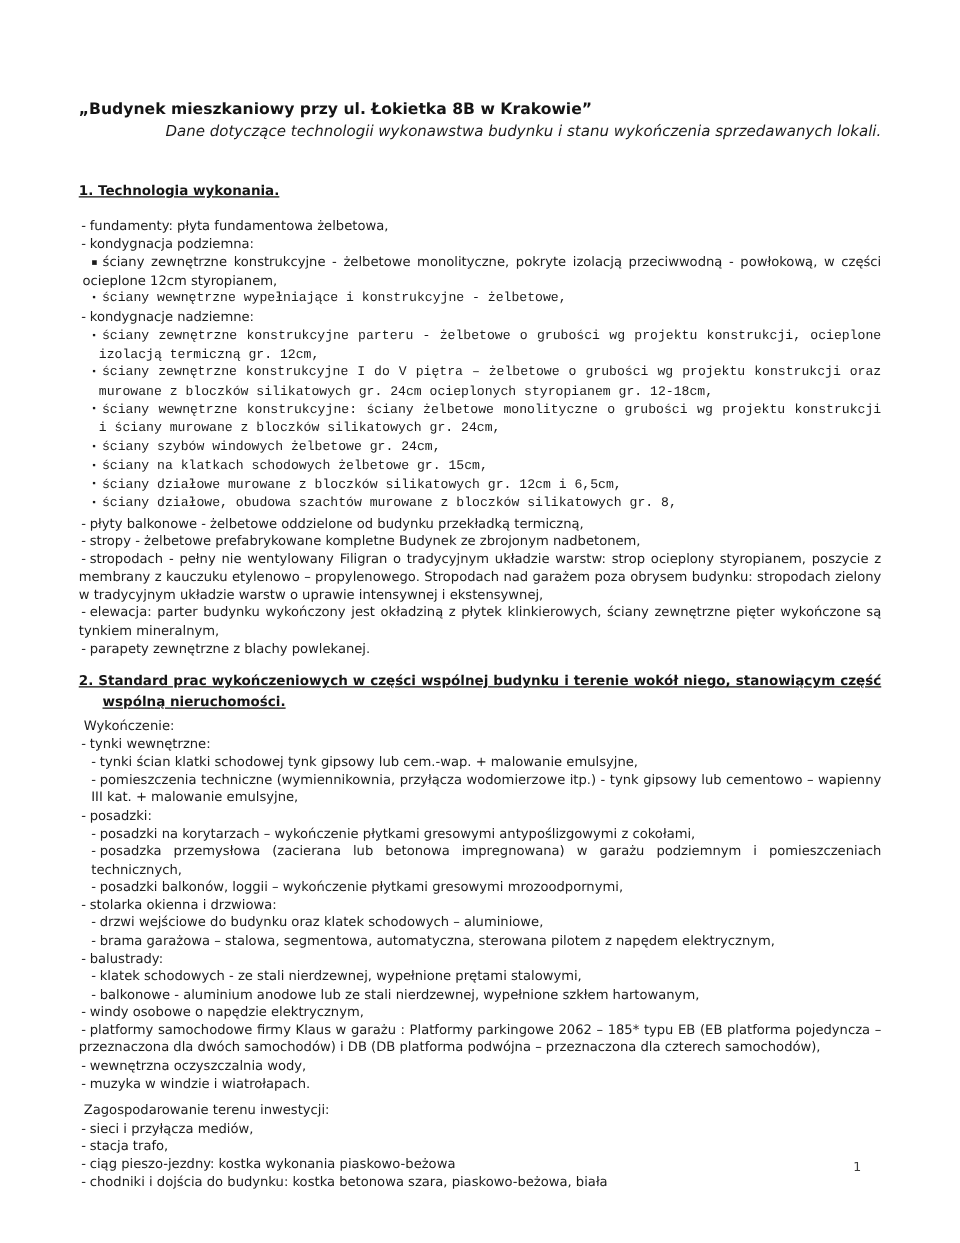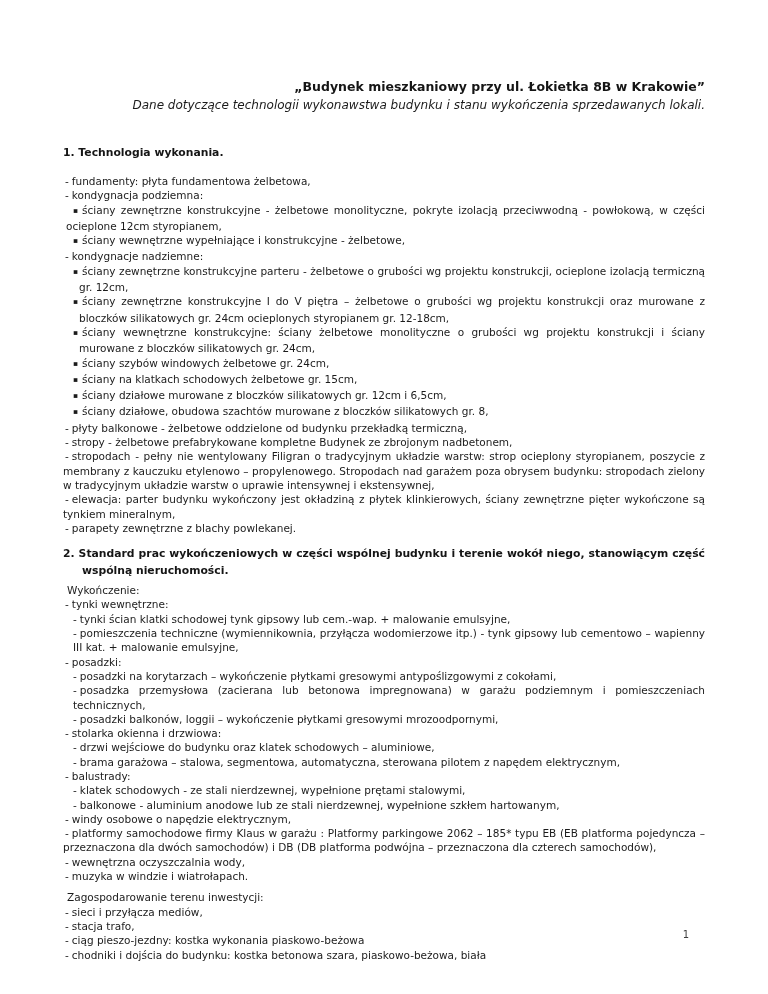--- a/index.html
+++ b/index.html
@@ -13,50 +13,51 @@
     box-sizing: border-box;
   }
   .page {
     position: absolute;
     left: 63px; top: 78px;
     width: 642px;
   }
   .doc-title {
     margin: 0;
     font-size: 12.5px; font-weight: bold;
-    text-align: right; line-height: 18px;
+    text-align: left; line-height: 18px;
     color: #151515;
   }
   .doc-subtitle {
     margin: 0;
     font-size: 12px; font-style: italic;
     text-align: right; line-height: 18px;
     color: #1b1b1b;
   }
   .sec-heading {
     font-size: 10.8px; font-weight: bold;
+    text-decoration: underline;
     line-height: 17px;
     color: #151515;
     text-align: justify;
   }
   .sec-heading.h1 { margin: 30px 0 13px 0; }
   .sec-heading.h2 {
     margin: 10px 0 4px 0;
     padding-left: 19px; text-indent: -19px;
   }
   .li {
     margin: 0;
     font-size: 10.5px;
     line-height: 14.3px;
     text-align: justify;
   }
   .p   { text-indent: 4px; }
   .b0  { text-indent: 2px; }
   .b1  { padding-left: 10px; }
-  .sq  { padding-left: 16px; text-indent: -6px; }
+  .sq  { padding-left: 16px; text-indent: -6px; font-family: Liberation Mono, monospace; }
   .sqm { padding-left: 3px;  text-indent: 7px; }
   .gap { height: 7px; }
   .mk  { margin-right: 3px; }
   .mk-sq {
     font-size: 7.5px;
     display: inline-block;
     margin-right: 4px;
     transform: translateY(-1px);
     text-indent: 0;
   }

